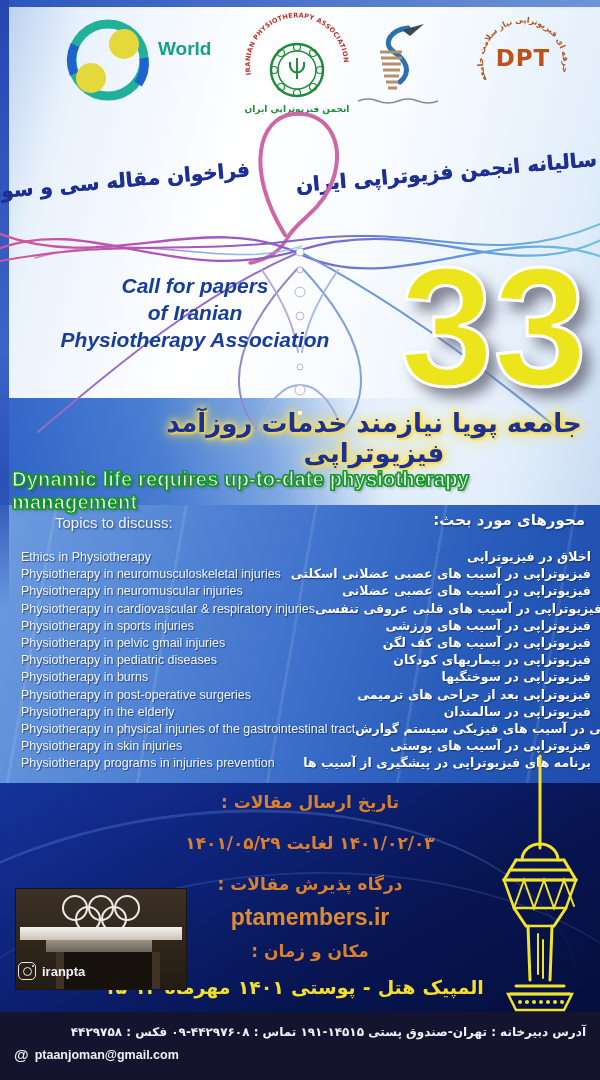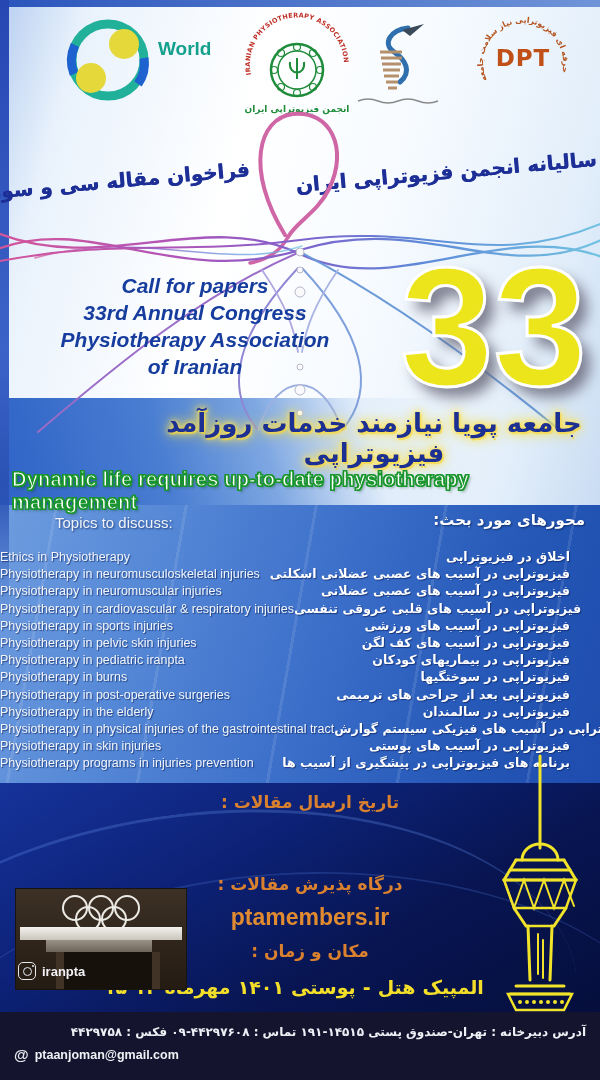--- a/index.html
+++ b/index.html
@@ -49,21 +49,21 @@
   .slogan-fa{left:160px;top:408px;width:428px;text-align:center;font-weight:bold;font-size:26px;
     color:#1c2f92;
     text-shadow:0 0 5px #ffe352,0 0 10px #ffe352,0 0 16px rgba(255,227,82,.95),1.5px 1.5px 0 rgba(240,200,30,.6);}
   .slogan-en{left:12px;top:468px;width:502px;font-weight:bold;font-size:20px;color:#ffffff;
     letter-spacing:.2px;-webkit-text-stroke:1.2px #18952c;
     text-shadow:1px 1px 0 #18952c,-1px -1px 0 #18952c,1px -1px 0 #18952c,-1px 1px 0 #18952c,2px 2px 3px rgba(0,60,0,.4);}
 
   
   .topics-head-en{left:55px;top:514px;font-size:15px;color:#f0f4fa;text-shadow:1px 1px 2px rgba(10,30,80,.7);}
   .topics-head-fa{right:15px;top:511px;font-weight:bold;font-size:15px;color:#ffffff;text-shadow:1px 1px 2px rgba(10,30,80,.7);}
-  .topics-list{left:0;top:549px;width:570px;}
+  .topics-list{left:21px;top:549px;width:570px;}
   .topic-row{display:flex;justify-content:space-between;align-items:baseline;height:17.2px;}
   .t-en{font-size:12.5px;color:#f2f6fb;text-shadow:1px 1px 1px rgba(10,30,90,.65);white-space:nowrap;}
   .t-fa{font-family:"DejaVu Sans",sans-serif;font-weight:bold;font-size:12.5px;color:#ffffff;
         text-shadow:1px 1px 1px rgba(10,30,90,.65);white-space:nowrap;}
 
   
   .orange{color:#d9812e;}
   .d-label{left:160px;width:300px;text-align:center;font-weight:bold;font-size:17px;}
   .dates-label{top:792px;}
   .dates-value{left:110px;width:400px;top:833px;text-align:center;font-weight:bold;font-size:17px;letter-spacing:1px;}
@@ -204,23 +204,22 @@
       <circle cx="300" cy="216" r="4"></circle>
         <circle cx="300" cy="242" r="5"></circle>
         <circle cx="300" cy="267" r="3"></circle>
       <circle cx="300" cy="290" r="5"></circle>
         <circle cx="300" cy="313" r="3"></circle>
     </g>
   </svg>
 
   <div class="abs call">
     <div>Call for papers</div>
-    <div>33rd Annual Congress</div>
+    <div>of Iranian</div>
     <div>Physiotherapy Association</div>
-    <div>of Iranian</div>
   </div>
   <div class="abs big33">33</div>
 
   <div class="abs slogan-fa fa" dir="rtl">جامعه پویا نیازمند خدمات روزآمد فیزیوتراپی</div>
   <div class="abs slogan-en">Dynamic life requires up-to-date physiotherapy management</div>
 
   <div class="abs topics-head-en">Topics to discuss:</div>
   <div class="abs topics-head-fa fa" dir="rtl">محورهای مورد بحث:</div>
   <div class="abs topics-list">
       <div class="topic-row">
@@ -237,25 +236,25 @@
       </div>
       <div class="topic-row">
         <span class="t-en">Physiotherapy in cardiovascular &amp; respiratory injuries</span>
         <span class="t-fa" dir="rtl">فیزیوتراپی در آسیب های قلبی عروقی تنفسی</span>
       </div>
       <div class="topic-row">
         <span class="t-en">Physiotherapy in sports injuries</span>
         <span class="t-fa" dir="rtl">فیزیوتراپی در آسیب های ورزشی</span>
       </div>
       <div class="topic-row">
-        <span class="t-en">Physiotherapy in pelvic skin injuries</span>
+        <span class="t-en">Physiotherapy in pelvic gmail injuries</span>
         <span class="t-fa" dir="rtl">فیزیوتراپی در آسیب های کف لگن</span>
       </div>
       <div class="topic-row">
-        <span class="t-en">Physiotherapy in pediatric iranpta</span>
+        <span class="t-en">Physiotherapy in pediatric diseases</span>
         <span class="t-fa" dir="rtl">فیزیوتراپی در بیماریهای کودکان</span>
       </div>
       <div class="topic-row">
         <span class="t-en">Physiotherapy in burns</span>
         <span class="t-fa" dir="rtl">فیزیوتراپی در سوختگیها</span>
       </div>
       <div class="topic-row">
         <span class="t-en">Physiotherapy in post-operative surgeries</span>
         <span class="t-fa" dir="rtl">فیزیوتراپی بعد از جراحی های ترمیمی</span>
       </div>
@@ -271,20 +270,21 @@
         <span class="t-en">Physiotherapy in skin injuries</span>
         <span class="t-fa" dir="rtl">فیزیوتراپی در آسیب های پوستی</span>
       </div>
       <div class="topic-row">
         <span class="t-en">Physiotherapy programs in injuries prevention</span>
         <span class="t-fa" dir="rtl">برنامه های فیزیوتراپی در پیشگیری از آسیب ها</span>
       </div>
     </div>
 
   <div class="abs d-label dates-label orange fa" dir="rtl">تاریخ ارسال مقالات :</div>
+  <div class="abs dates-value orange fa" dir="rtl">۱۴۰۱/۰۲/۰۳ لغایت ۱۴۰۱/۰۵/۲۹</div>
   <div class="abs d-label portal-label orange fa" dir="rtl">درگاه پذیرش مقالات :</div>
   <div class="abs portal-url">ptamembers.ir</div>
   <div class="abs d-label venue-label orange fa" dir="rtl">مکان و زمان :</div>
   <div class="abs venue-line">
       <span dir="rtl">۱۵-</span>
       <span dir="rtl">۱۳</span>
       <span dir="rtl">مهرماه</span>
       <span dir="rtl">۱۴۰۱</span>
       <span dir="rtl">پوستی</span>
       <span dir="rtl">-</span>

